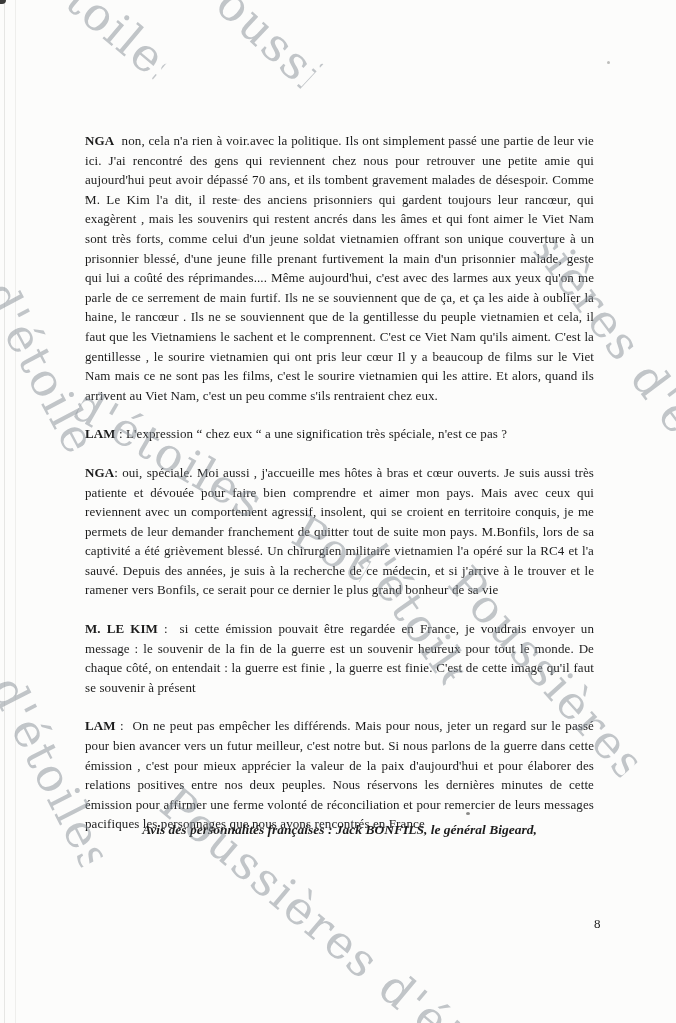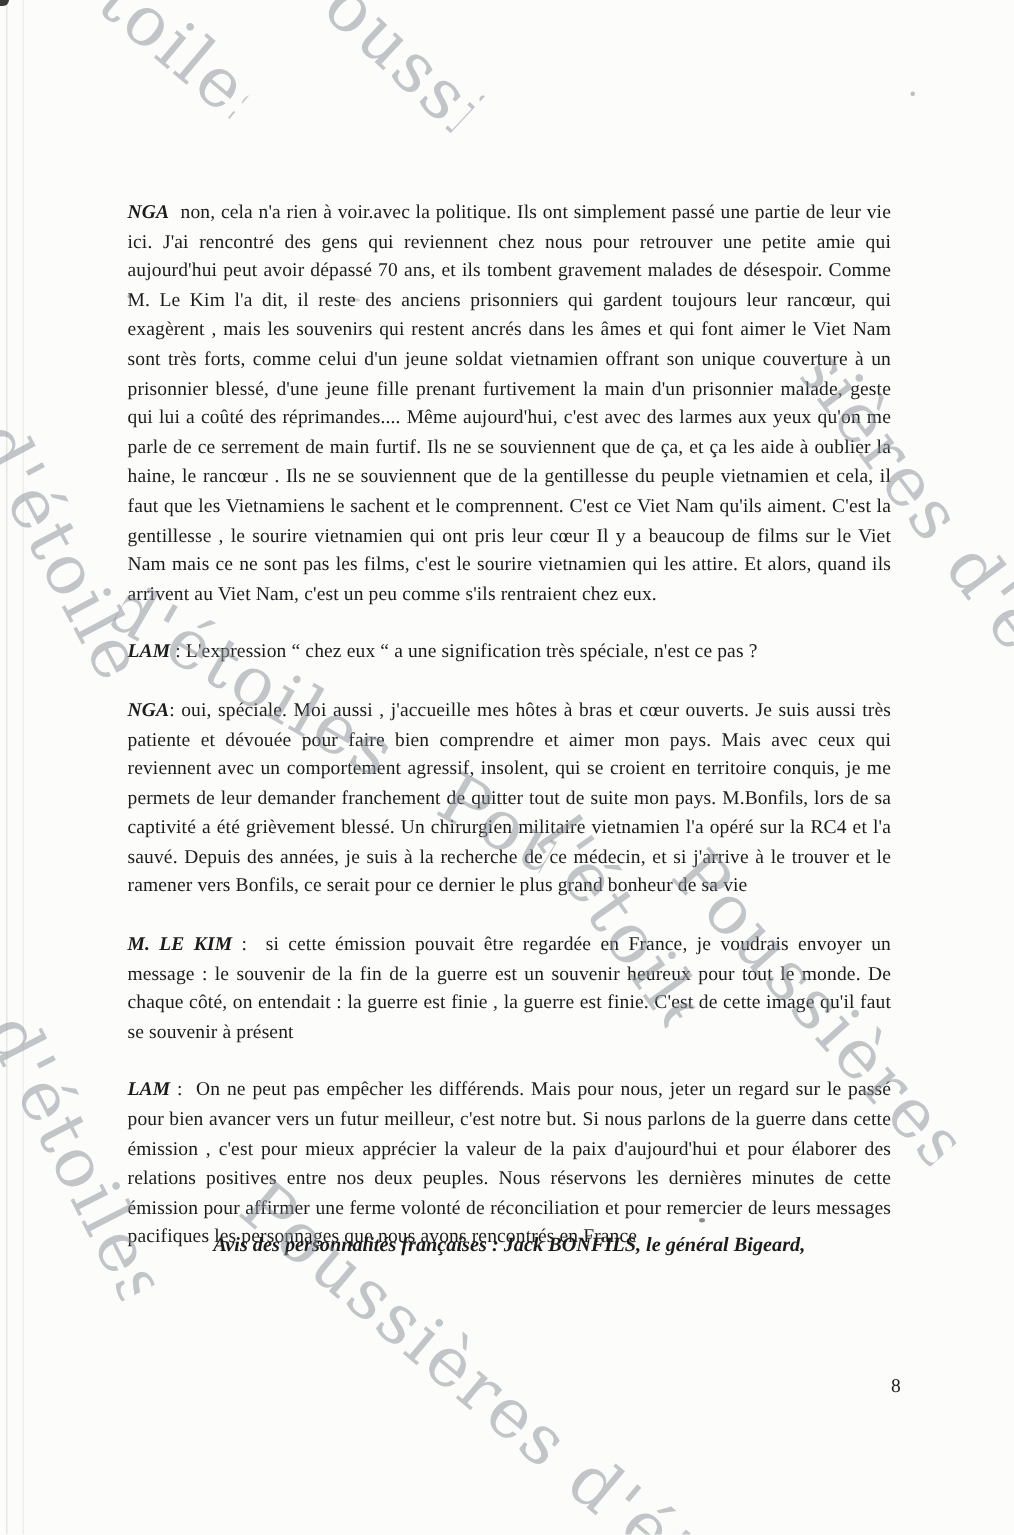--- a/index.html
+++ b/index.html
@@ -20,21 +20,21 @@
   .speck.s3{left:466px;top:812px;width:4px;height:3px;background:#8a8a88;}
   .speck.s4{left:607px;top:61px;width:3px;height:3px;background:#bdbdbb;}
 
   
   .text-block{
     position:absolute;left:85px;top:131px;width:509px;
     font-size:13px;line-height:19.6px;text-align:justify;
     letter-spacing:0.1px;
   }
   .text-block p{margin:0 0 19px 0;}
-  .speaker{font-weight:bold;font-style:italic;}
+  .speaker{font-weight:bold;}
   .sep{white-space:pre;}
 
   
   .footer-note{
     position:absolute;left:85px;top:820px;width:509px;
     text-align:center;font-weight:bold;font-style:italic;
     font-size:13.5px;line-height:20px;
   }
   .page-number{
     position:absolute;left:594px;top:916px;font-size:13px;

